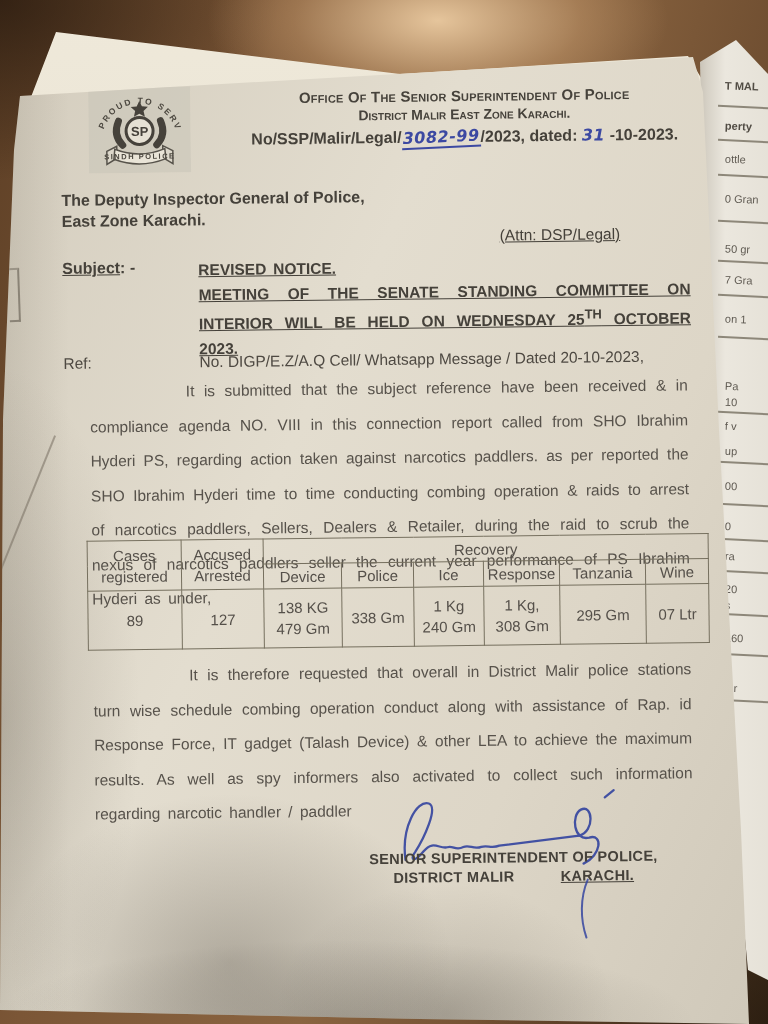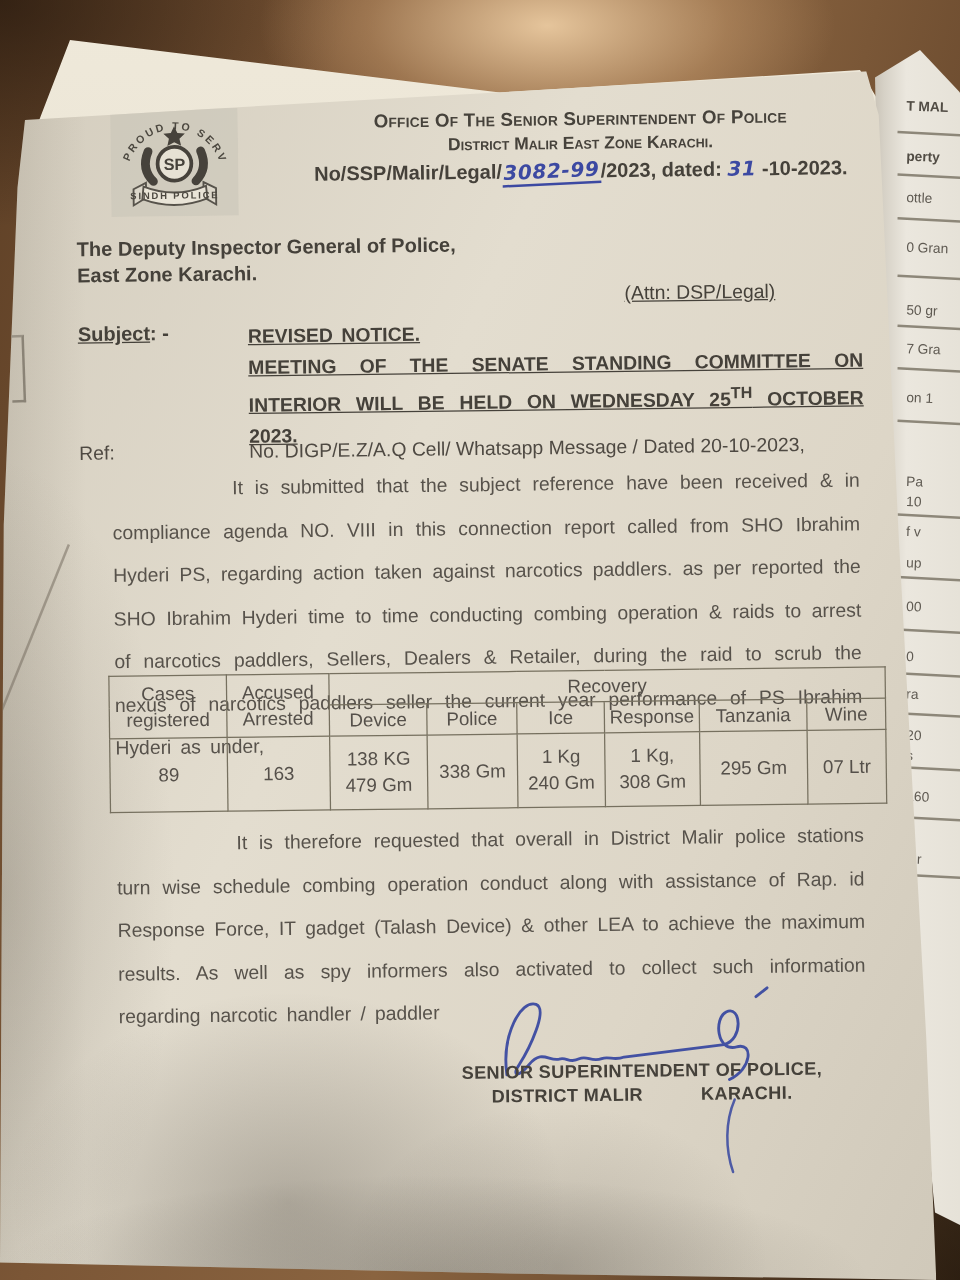--- a/index.html
+++ b/index.html
@@ -67,21 +67,21 @@
   table.rec{position:absolute;left:85px;top:537px;border-collapse:collapse;table-layout:fixed;
             font-size:15px;color:#55504a;text-align:center;}
   table.rec td,table.rec th{border:1.6px solid #76705f;font-weight:normal;padding:1px 2px;}
   table.rec .h{height:25px;}
   table.rec .d{height:56px;white-space:pre-line;line-height:21px;}
   .two-line{white-space:pre-line;line-height:21px;}
   
   .sig-svg{position:absolute;left:378px;top:778px;}
   .sig-block{position:absolute;left:352px;top:850px;width:312px;text-align:center;
              font-size:14.5px;font-weight:bold;line-height:19px;color:#45413a;letter-spacing:.3px;}
-  .sig-block .u{margin-left:42px;}
+  .sig-block .u{text-decoration:underline;margin-left:42px;}
   .ink-mark{position:absolute;left:566px;top:878px;}
 </style>
 </head>
 <body>
 
 <div class="scene">
   <div class="wood"></div>
 
   <div class="back-sheet"></div>
 
@@ -201,21 +201,21 @@
         <tr class="h">
           <th>Device</th>
           <th>Police</th>
           <th>Ice</th>
           <th>Response</th>
           <th>Tanzania</th>
           <th>Wine</th>
         </tr>
         <tr>
           <td class="d">89</td>
-          <td class="d">163</td>
+          <td class="d">127</td>
           <td class="d">138 KG
 479 Gm</td>
           <td class="d">338 Gm</td>
           <td class="d">1 Kg
 240 Gm</td>
           <td class="d">1 Kg,
 308 Gm</td>
           <td class="d">295 Gm</td>
           <td class="d">07 Ltr</td>
         </tr>

